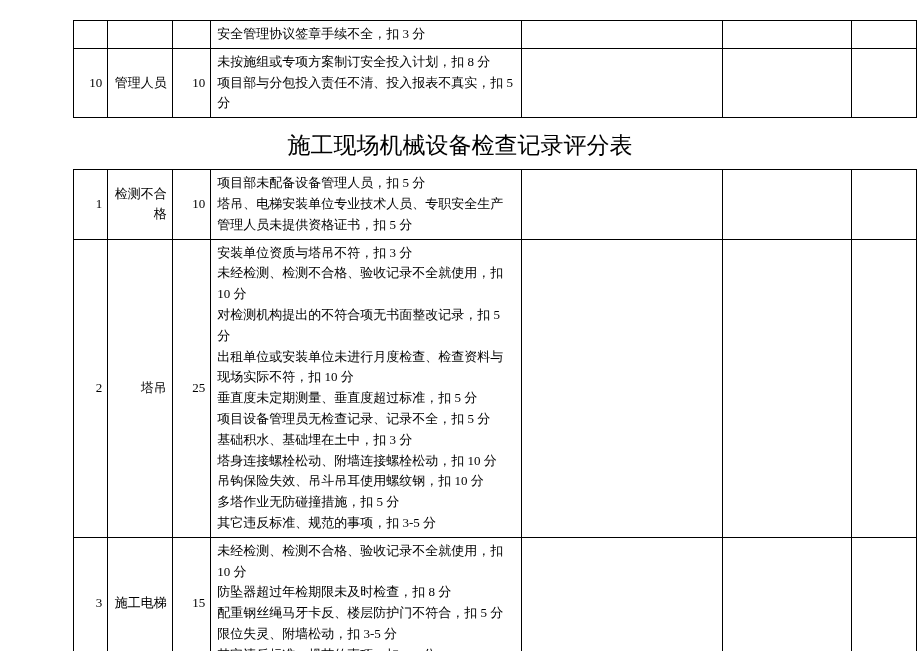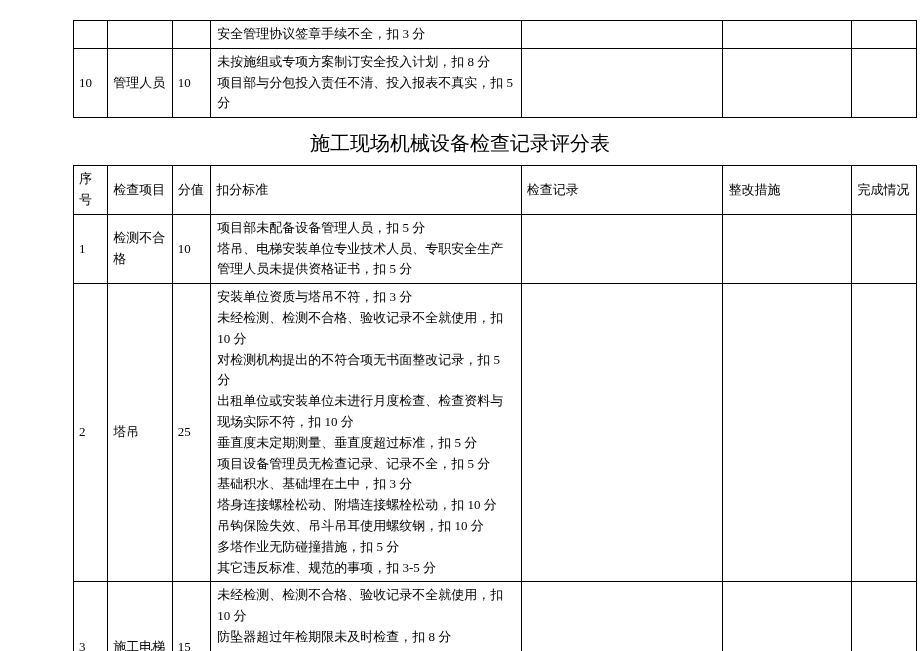--- a/index.html
+++ b/index.html
@@ -14,30 +14,30 @@
     table {
       border-collapse: collapse;
       width: 100%;
       table-layout: fixed;
       margin-left: 35px;
     }
     td, th {
       border: 1px solid #000;
       padding: 3px 5px;
       vertical-align: middle;
-      text-align: left;
+      text-align: right;
       line-height: 1.6;
     }
     td.criteria {
       text-align: left;
       padding-left: 6px;
     }
     .title {
       text-align: center;
-      font-size: 20px;
+      font-size: 23px;
       font-family: "SimSun", serif;
       font-weight: normal;
       padding: 12px 0 8px 0;
     }
     col.c-seq { width: 34px; }
     col.c-item { width: 64px; }
     col.c-score { width: 38px; }
     col.c-criteria { width: 308px; }
     col.c-record { width: 200px; }
     col.c-remedy { width: 128px; }
@@ -84,29 +84,20 @@
   <colgroup>
     <col class="c-seq">
       <col class="c-item">
       <col class="c-score">
     <col class="c-criteria">
       <col class="c-record">
       <col class="c-remedy">
       <col class="c-done">
   </colgroup>
   <tbody id="main-body">
-    <tr>
-      <td>序号</td>
-      <td>检查项目</td>
-      <td>分值</td>
-      <td>扣分标准</td>
-      <td>检查记录</td>
-      <td>整改措施</td>
-      <td>完成情况</td>
-    </tr>
   <tr>
         <td>1</td>
         <td>检测不合格</td>
         <td>10</td>
         <td class="criteria">项目部未配备设备管理人员，扣 5 分<br>塔吊、电梯安装单位专业技术人员、专职安全生产管理人员未提供资格证书，扣 5 分</td>
         <td></td>
         <td></td>
         <td></td>
       </tr>
       <tr>

